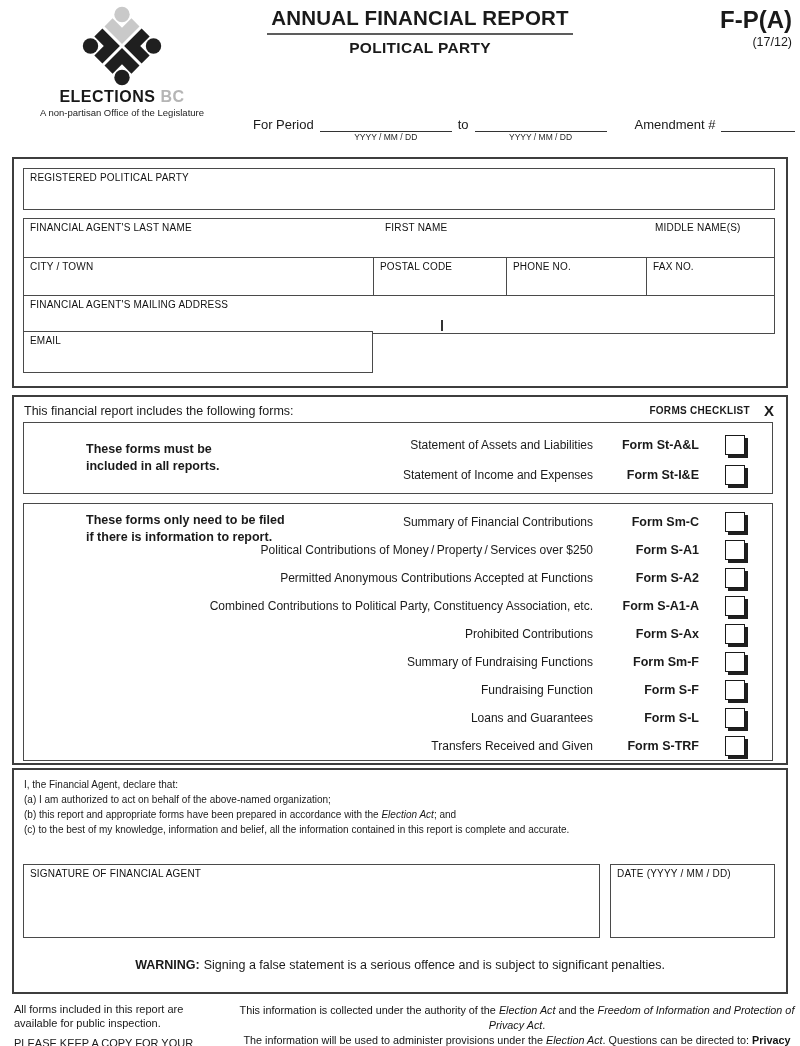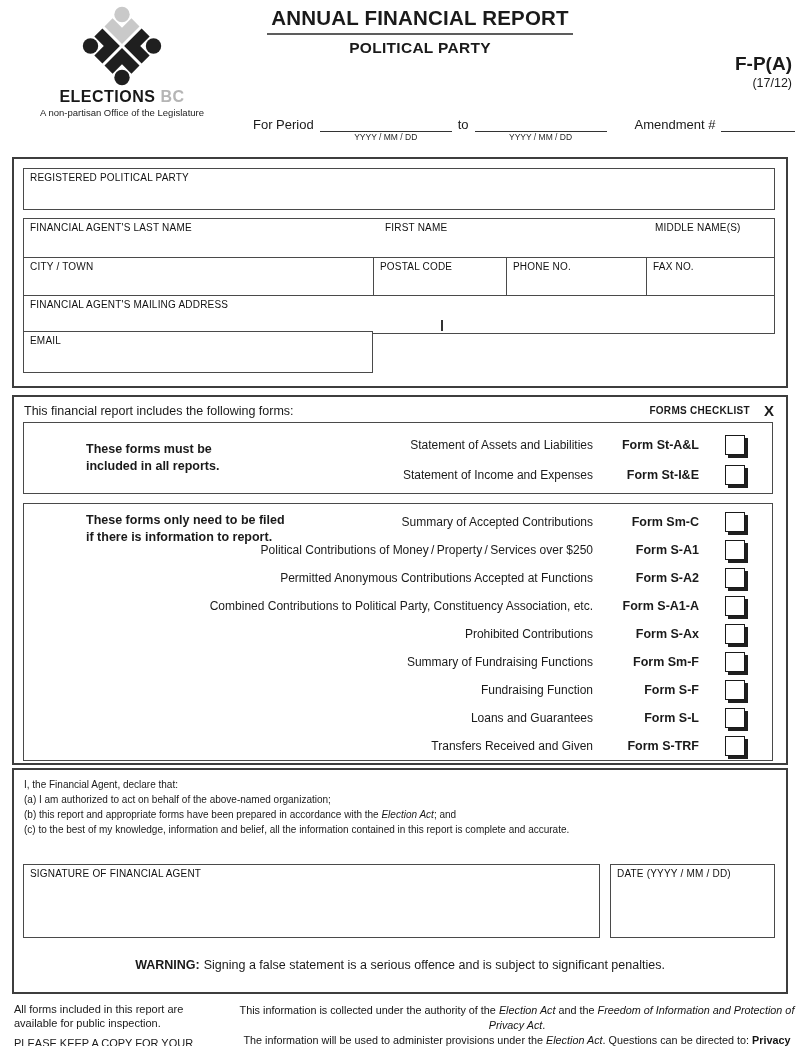--- a/index.html
+++ b/index.html
@@ -12,21 +12,21 @@
   .logo-name{font-size:16px;font-weight:bold;letter-spacing:.5px;color:#181818;line-height:1;margin-top:1px;white-space:nowrap;}
   .logo-name .suffix{color:#b5b5b5;margin-left:5px;}
   .logo-tag{font-size:9.5px;color:#1c1c1c;margin-top:2px;white-space:nowrap;}
 
   .titleblock{position:absolute;left:235px;top:6px;width:370px;text-align:center;}
   .title{display:inline-block;font-size:20.5px;font-weight:bold;letter-spacing:.2px;
          border-bottom:2.5px solid #5d5d5d;padding:0 4px 3px 4px;white-space:nowrap;}
   .subtitle{font-size:15.5px;font-weight:bold;margin-top:4px;letter-spacing:.3px;}
 
   .codeblock{position:absolute;right:8px;top:6px;text-align:right;}
-  .form-code{font-size:19px;font-weight:bold;margin-top:47px;}
+  .form-code{font-size:24px;font-weight:bold;}
   .form-ver{font-size:12.5px;margin-top:1px;}
 
   .periodrow{position:absolute;left:253px;top:114px;right:5px;display:flex;align-items:flex-end;font-size:13px;}
   .blank{position:relative;border-bottom:1.5px solid #333;height:17px;}
   .blank .cap{position:absolute;top:100%;left:50%;transform:translateX(-50%);
               font-size:8.5px;color:#1f1f1f;white-space:nowrap;margin-top:1px;}
   .periodrow .lbl{margin:0 6px 0 0;white-space:nowrap;}
   .periodrow .to{margin:0 6px;}
 
   
@@ -189,21 +189,21 @@
       </div>
     </div>
 
     <div class="fieldbox" style="left:9px;top:106px;width:748px;height:256px;">
       <div class="notebox" style="left:14px;top:8px;">
         <div>These forms only need to be filed</div>
         <div>if there is information to report.</div>
       </div>
       <div style="padding-top:4px;">
         <div class="clrow" style="height:28px;">
-          <span class="desc">Summary of Accepted Contributions</span>
+          <span class="desc">Summary of Financial Contributions</span>
           <span class="code">Form Sm-C</span>
           <span class="cb"></span>
         </div>
         <div class="clrow" style="height:28px;">
           <span class="desc">Political Contributions of Money / Property / Services over $250</span>
           <span class="code">Form S-A1</span>
           <span class="cb"></span>
         </div>
         <div class="clrow" style="height:28px;">
           <span class="desc">Permitted Anonymous Contributions Accepted at Functions</span>

